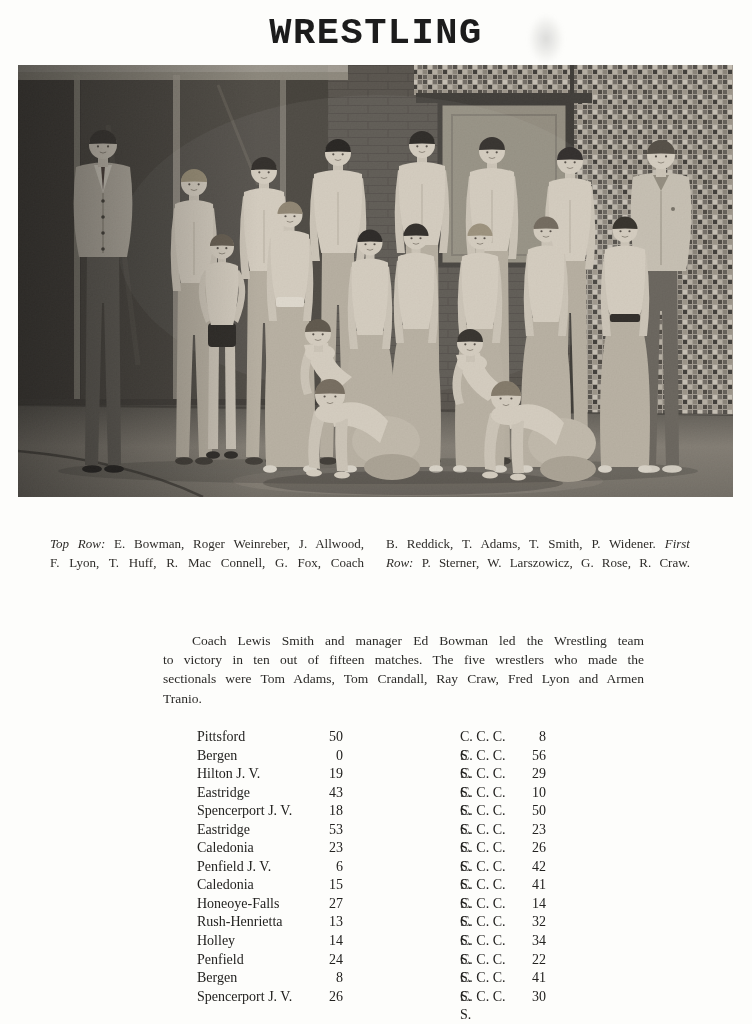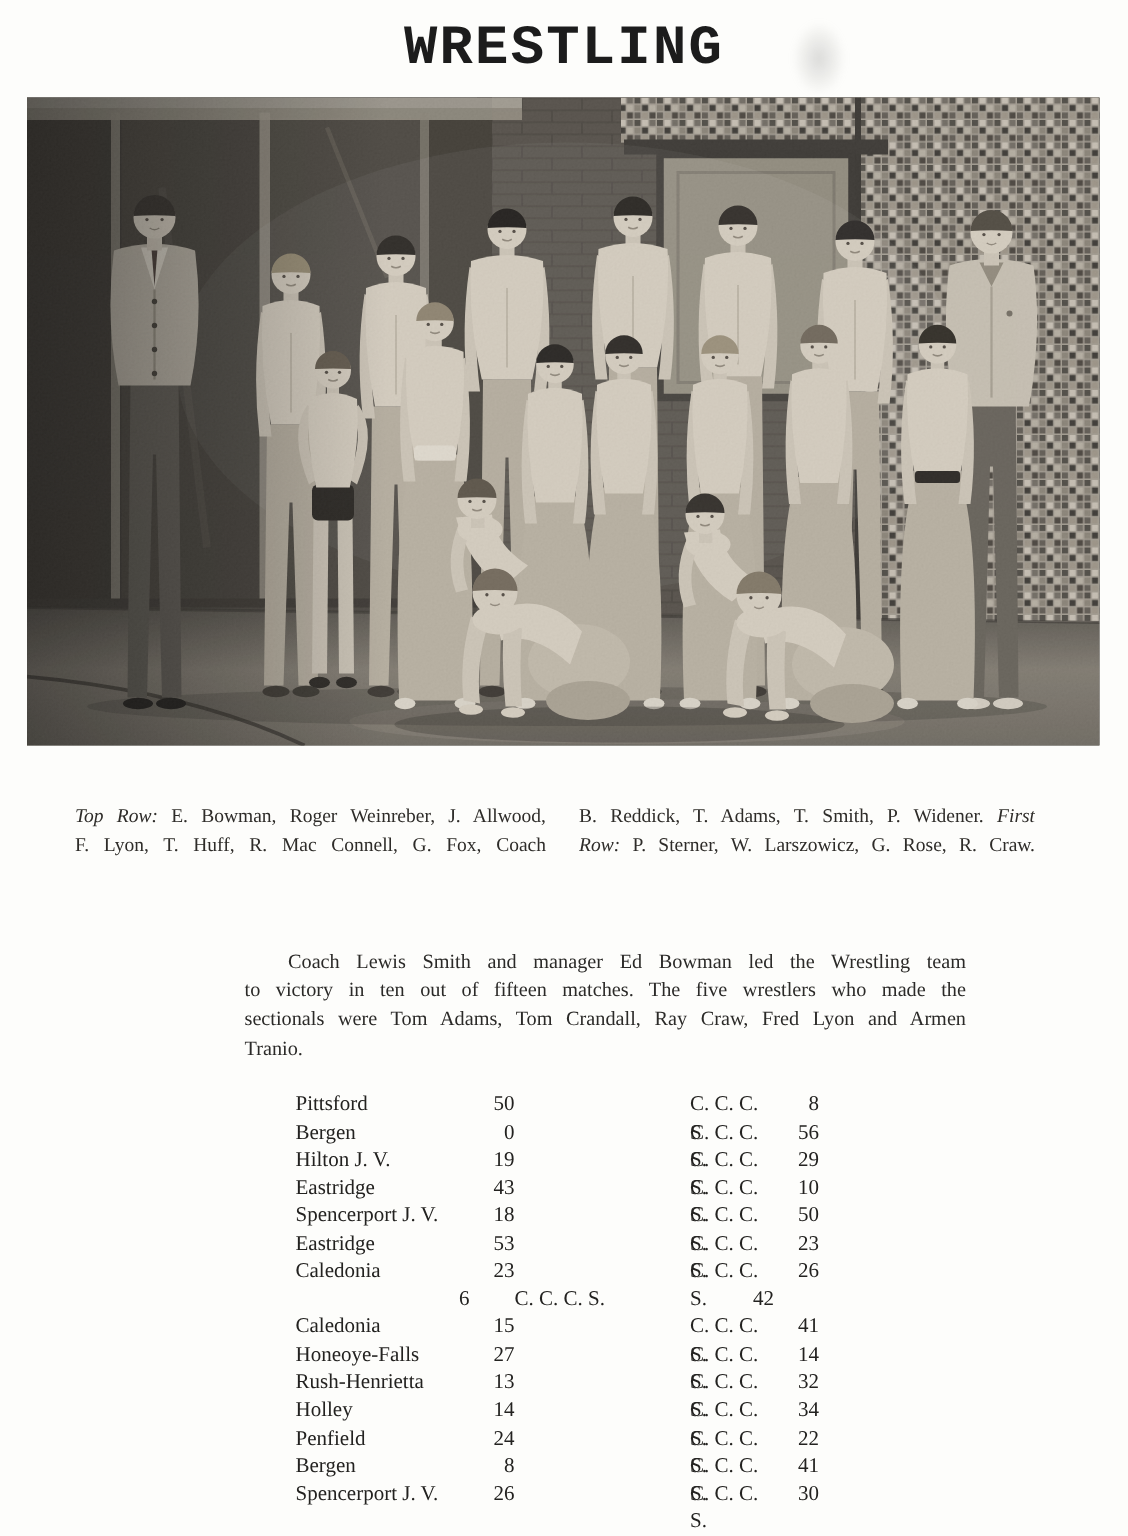--- a/index.html
+++ b/index.html
@@ -402,20 +402,21 @@
         <span class="c-s2">23</span>
       </div>
       <div class="score-row">
         <span class="c-opp">Caledonia</span>
         <span class="c-s1">23</span>
         <span class="c-sp"></span>
         <span class="c-team">C. C. C. S.</span>
         <span class="c-s2">26</span>
       </div>
       <div class="score-row">
+        <span class="c-opp">Penfield J. V.</span>
         <span class="c-s1">6</span>
         <span class="c-sp"></span>
         <span class="c-team">C. C. C. S.</span>
         <span class="c-s2">42</span>
       </div>
       <div class="score-row">
         <span class="c-opp">Caledonia</span>
         <span class="c-s1">15</span>
         <span class="c-sp"></span>
         <span class="c-team">C. C. C. S.</span>

